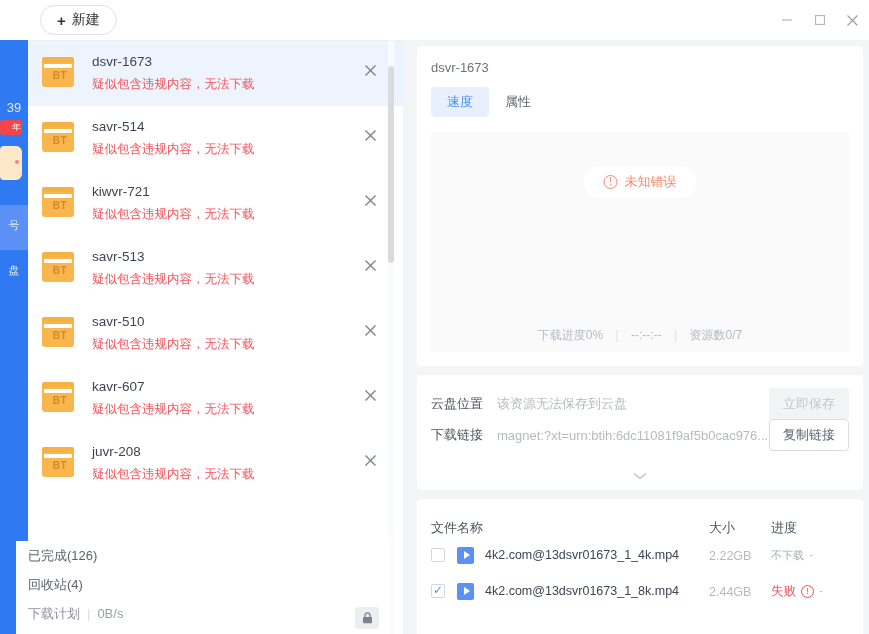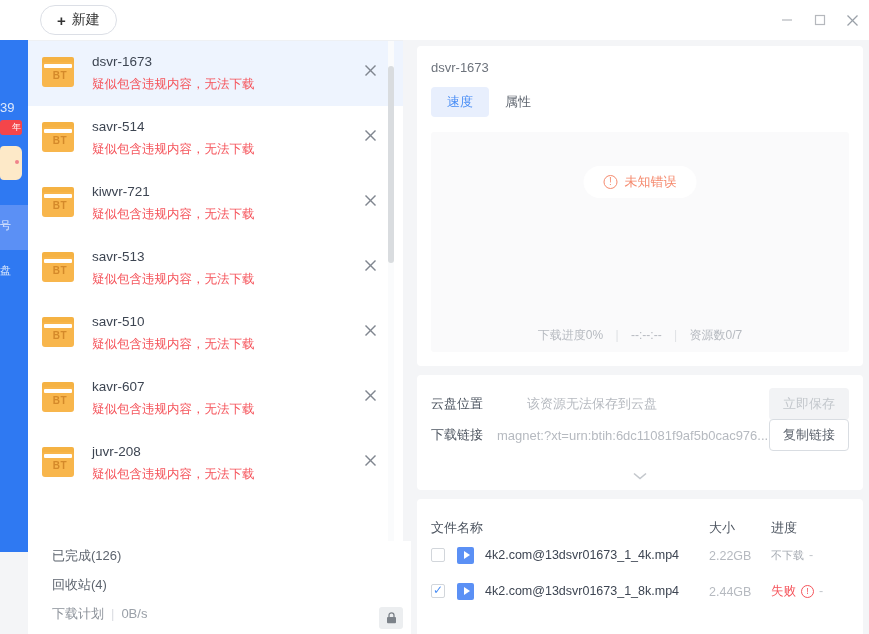--- a/index.html
+++ b/index.html
@@ -5,21 +5,21 @@
   * { box-sizing: border-box; margin: 0; padding: 0; }
   html, body {
     width: 869px; height: 634px;
     font-family: "Liberation Sans", "DejaVu Sans", sans-serif;
     background: #ffffff;
     overflow: hidden;
   }
   .app { position: relative; width: 869px; height: 634px; background:#f4f5f7; }
 
   
-  .rail { position:absolute; left:0; top:0; width:28px; height:552px; background:#2f79f2; }
+  .rail { position:absolute; left:0; top:0; width:28px; height:634px; background:#2f79f2;text-align:center; }
   .rail-top { position:absolute; left:0; top:0; width:28px; height:40px; background:#ffffff; }
   .rail-badge-num { position:absolute; left:0; top:100px; width:28px; color:#dfe9fb;
                     font-size:13px; letter-spacing:0px; }
   .rail-badge-red { position:absolute; left:0; top:120px; width:22px; height:15px;
                     background:#f4454a; border-radius:3px; }
   .rail-badge-red span { color:#fff; font-size:9px; position:absolute; right:1px; top:1px; }
   .rail-card { position:absolute; left:0; top:146px; width:22px; height:34px;
                background:#fde9c8; border-radius:4px 6px 6px 4px; }
   .rail-card i { position:absolute; right:3px; top:14px; width:4px; height:4px;
                  background:#f0828b; border-radius:50%; display:block; }
@@ -64,21 +64,21 @@
   .item-x { position:absolute; right:24px; top:20px; width:18px; height:18px;
             color:#80868f; font-size:15px; display:flex; align-items:center; justify-content:center;
             cursor:pointer; }
 
   
   .lscroll-track { position:absolute; right:9px; top:0; width:6px; height:594px; background:#fafbfc; }
   .lscroll-thumb { position:absolute; right:9px; top:25px; width:6px; height:197px;
                    background:#d9dcdf; border-radius:3px; cursor:pointer; }
 
   
-  .lbot { position:absolute; left:40px; bottom:0; width:375px; height:93px;
+  .lbot { position:absolute; left:16px; bottom:0; width:375px; height:93px;
           background:#fff; }
   .lrow { height:29px; padding-left:12px; color:#5d646e; font-size:13px;
           display:flex; align-items:center; cursor:pointer; }
   .lrow.plan { color:#8b9199; }
   .lrow.plan .sep { color:#dadde1; margin:0 7px; }
   .lrow.plan .spd { color:#9aa0a8; }
   .lock { position:absolute; right:12px; bottom:5px; width:24px; height:22px;
           background:#eceef0; border-radius:3px; display:flex; align-items:center;
           justify-content:center; cursor:pointer; }
   .lock svg { display:block; }
@@ -100,21 +100,21 @@
   .errpill .ic { width:14px; height:14px; border:1.4px solid #f58a6e; border-radius:50%;
                  color:#f58a6e; font-size:10px; display:flex; align-items:center;
                  justify-content:center; line-height:1; }
   .errpill .tx { color:#f58a6e; font-size:13px; }
   .statusline { position:absolute; left:0; right:0; bottom:22px; text-align:center;
                 color:#b6bac0; font-size:12px; }
   .statusline .sep { color:#dfe2e5; margin:0 9px; }
 
   .card2 { margin-top:9px; height:115px; position:relative; padding:0 14px; }
   .frow { display:flex; align-items:center; height:40px; }
-  .frow.r1 { padding-top:18px;gap:30px; }
+  .frow.r1 { padding-top:18px; }
   .flabel { color:#4d5560; font-size:13px; width:66px; flex:none; }
   .fval { color:#b6bac0; font-size:13px; flex:1; white-space:nowrap; overflow:hidden;
           text-overflow:ellipsis; }
   .btn-dis { background:#f2f3f5; color:#c3c7cc; font-size:13px; border-radius:4px;
              padding:7px 14px; cursor:default; }
   .btn-out { background:#fff; border:1px solid #d9dde2; color:#5d646e; font-size:13px;
              border-radius:4px; padding:6px 13px; cursor:pointer; }
   .chev { position:absolute; left:0; right:0; bottom:8px; text-align:center;
           color:#c3c7cc; font-size:11px; cursor:pointer; }
 

